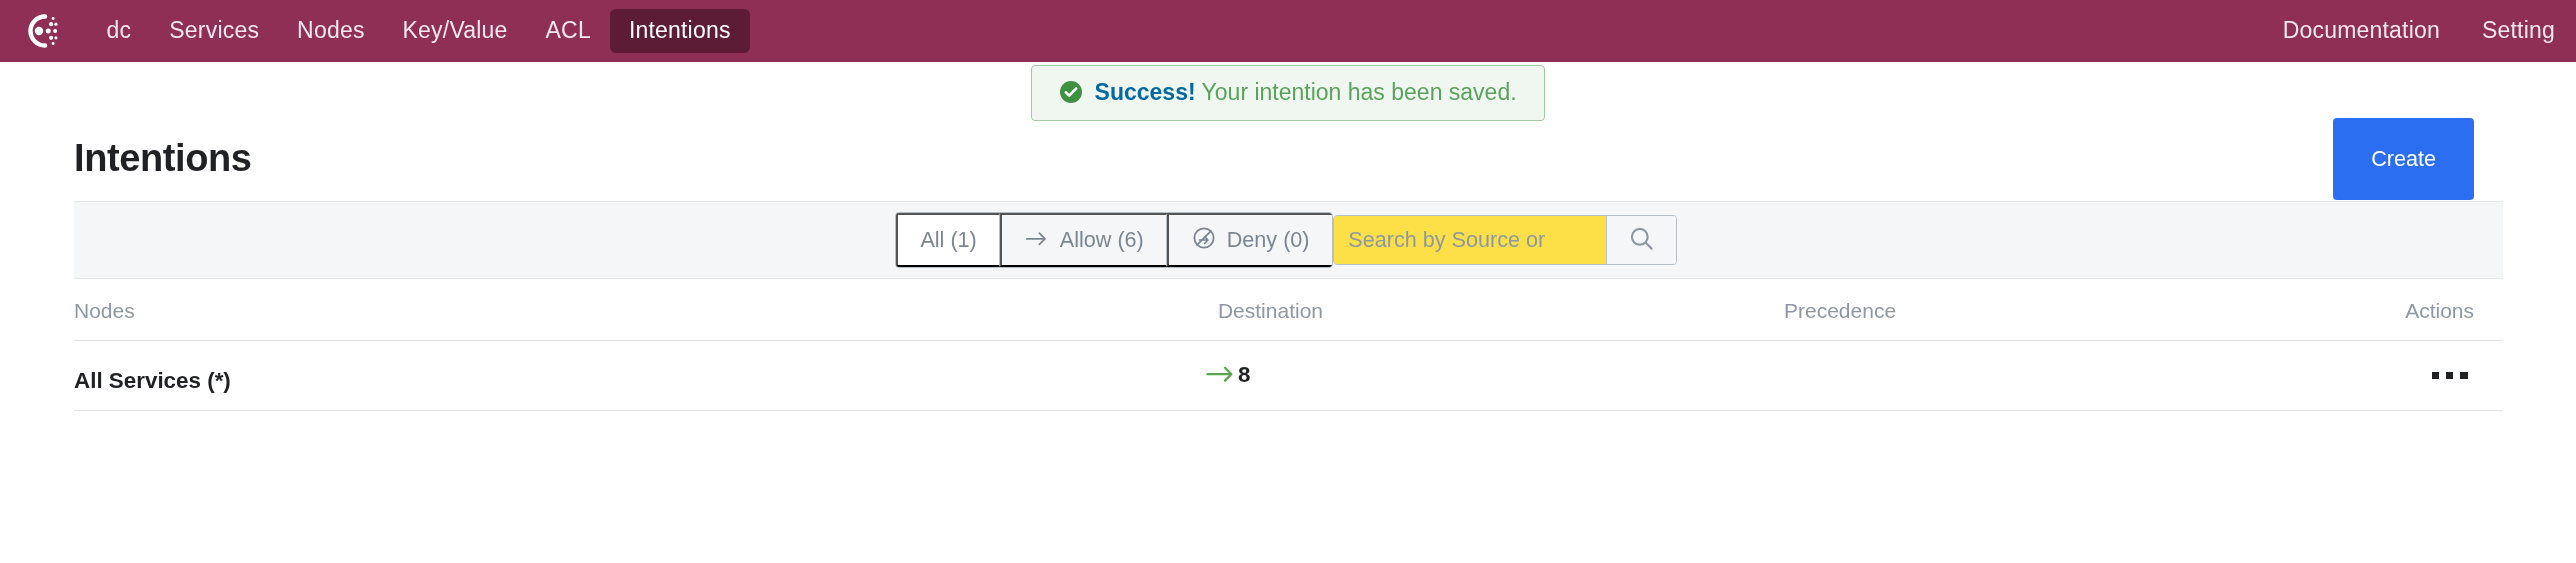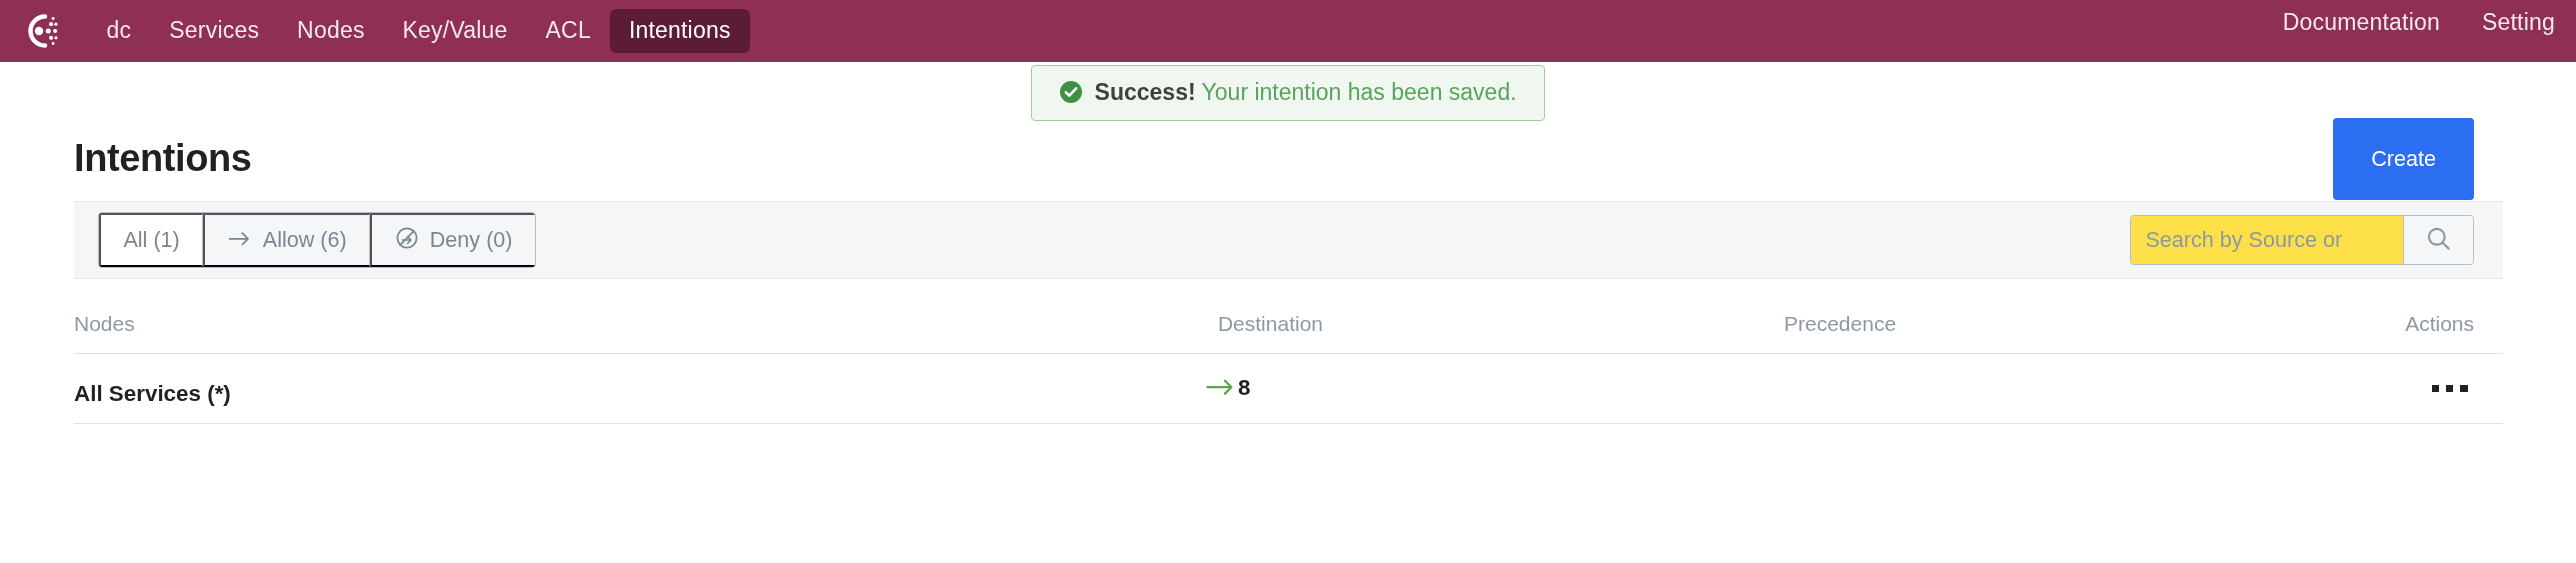--- a/index.html
+++ b/index.html
@@ -10,20 +10,21 @@
     background: #ffffff;
     font-family: "Liberation Sans", sans-serif;
     overflow: hidden;
   }
 
   
   .navbar {
     height: 62px;
     background: #8f2f56;
     display: flex;
+    align-items: center;
     padding: 0 0 0 17.6px;
     position: relative;
   }
 
   .nav-left {
     display: flex;
     align-items: center;
     gap: 0;
   }
 
@@ -82,21 +83,21 @@
   }
 
   .notice-text {
     font-size: 23px;
     color: #5aa35c;
     line-height: 1.1;
     white-space: nowrap;
   }
 
   .notice-text b {
-    color: #404040;
+    color: #0369a1;
     font-weight: bold;
   }
 
   
   .page-head {
     padding: 0 102px 0 74px;
     height: 69px;
     display: flex;
     align-items: center;
     justify-content: space-between;
@@ -115,29 +116,29 @@
     font-size: 21.6px;
     padding: 28px 38px;
     border: none;
     border-radius: 4px;
     cursor: pointer;
     font-family: "Liberation Sans", sans-serif;
   }
 
   
   .toolbar {
-    margin: 8px 0 16px 74px;
+    margin: 8px 0 3px 74px;
     width: 2429px;
     background: #f4f6f8;
     border-top: 1.6px solid #e3e7eb;
     border-bottom: 1.6px solid #e3e7eb;
     height: 78px;
     display: flex;
     align-items: center;
-    justify-content: space-between;
+    justify-content: center;
     padding: 0 29px 0 24px;
   }
 
   .segmented {
     display: flex;
     border: 1.6px solid #b5bfc9;
     border-radius: 4px;
     overflow: hidden;
     background: #f4f6f8;
   }

